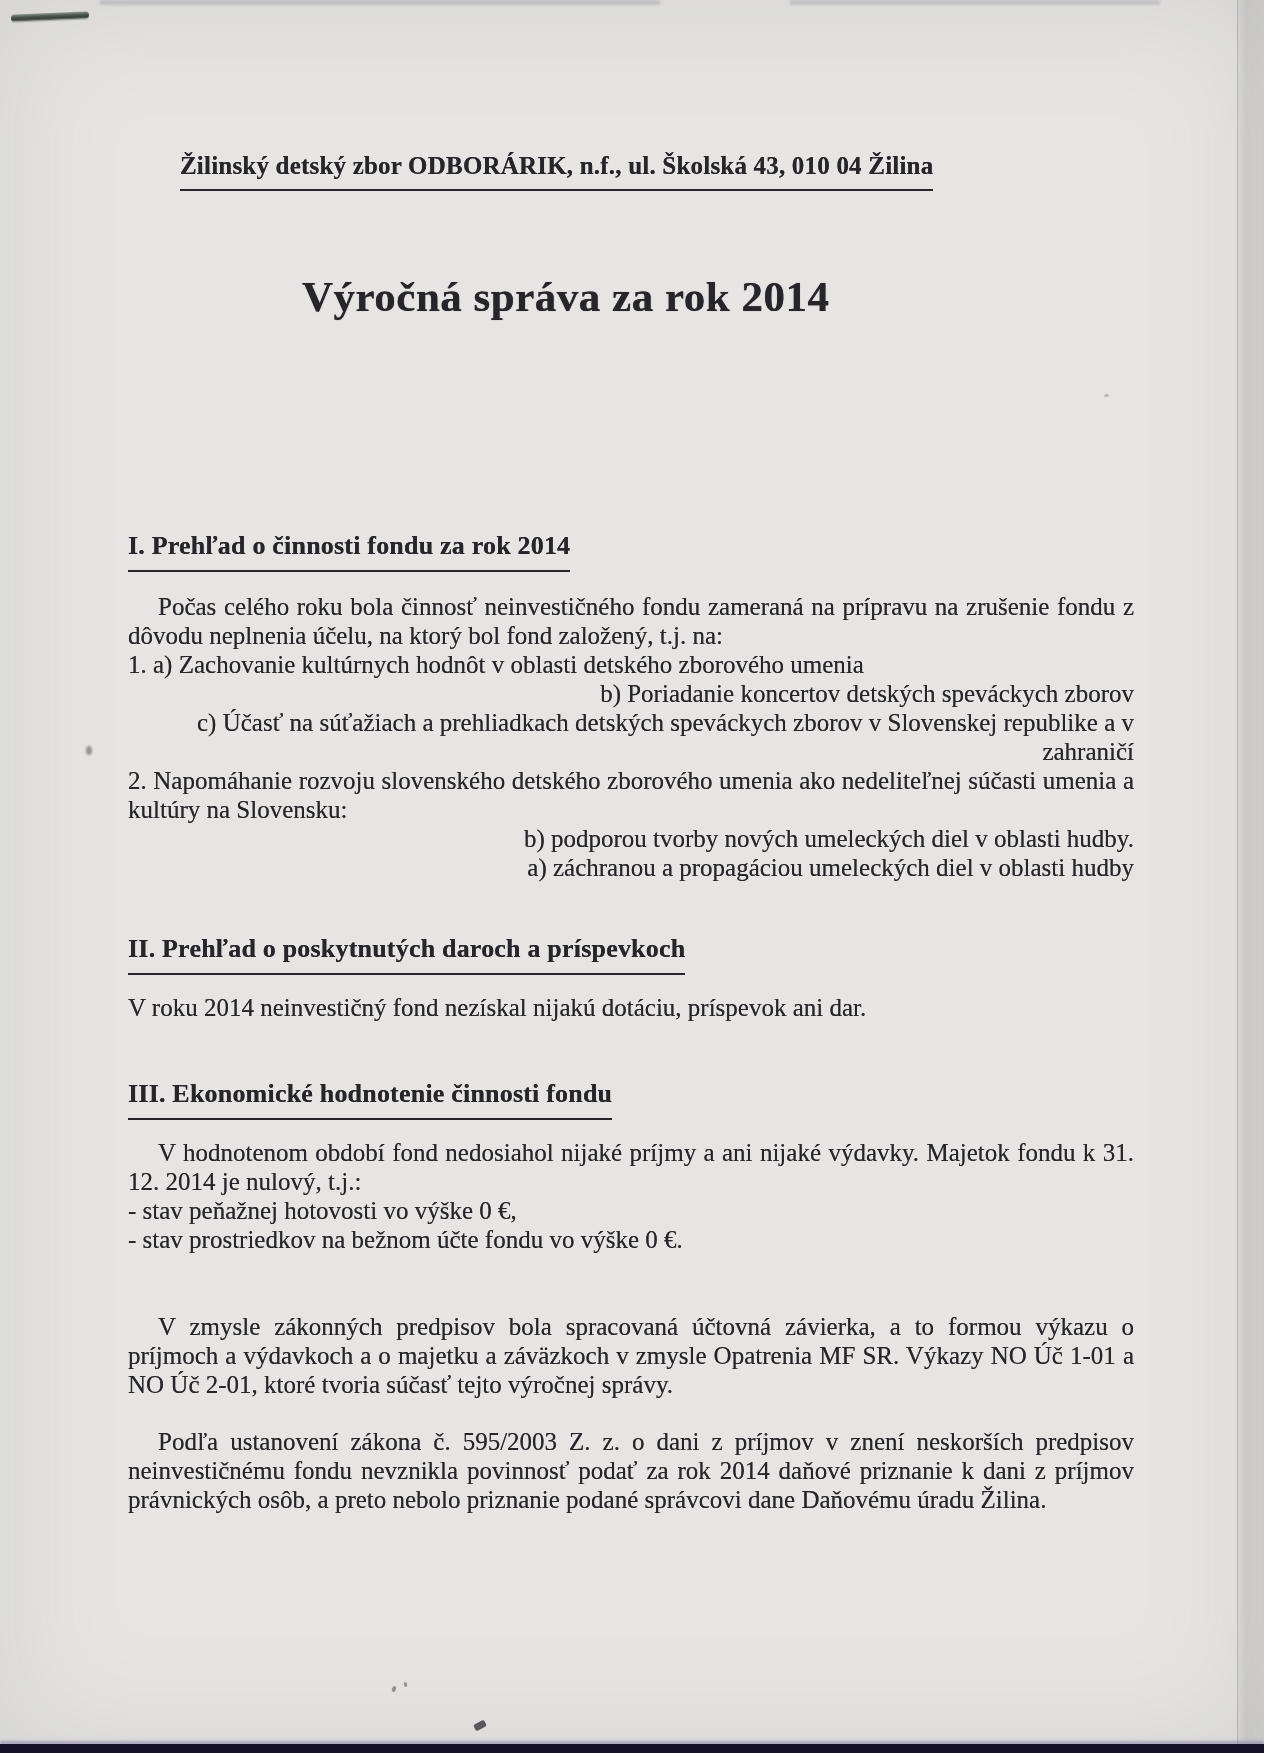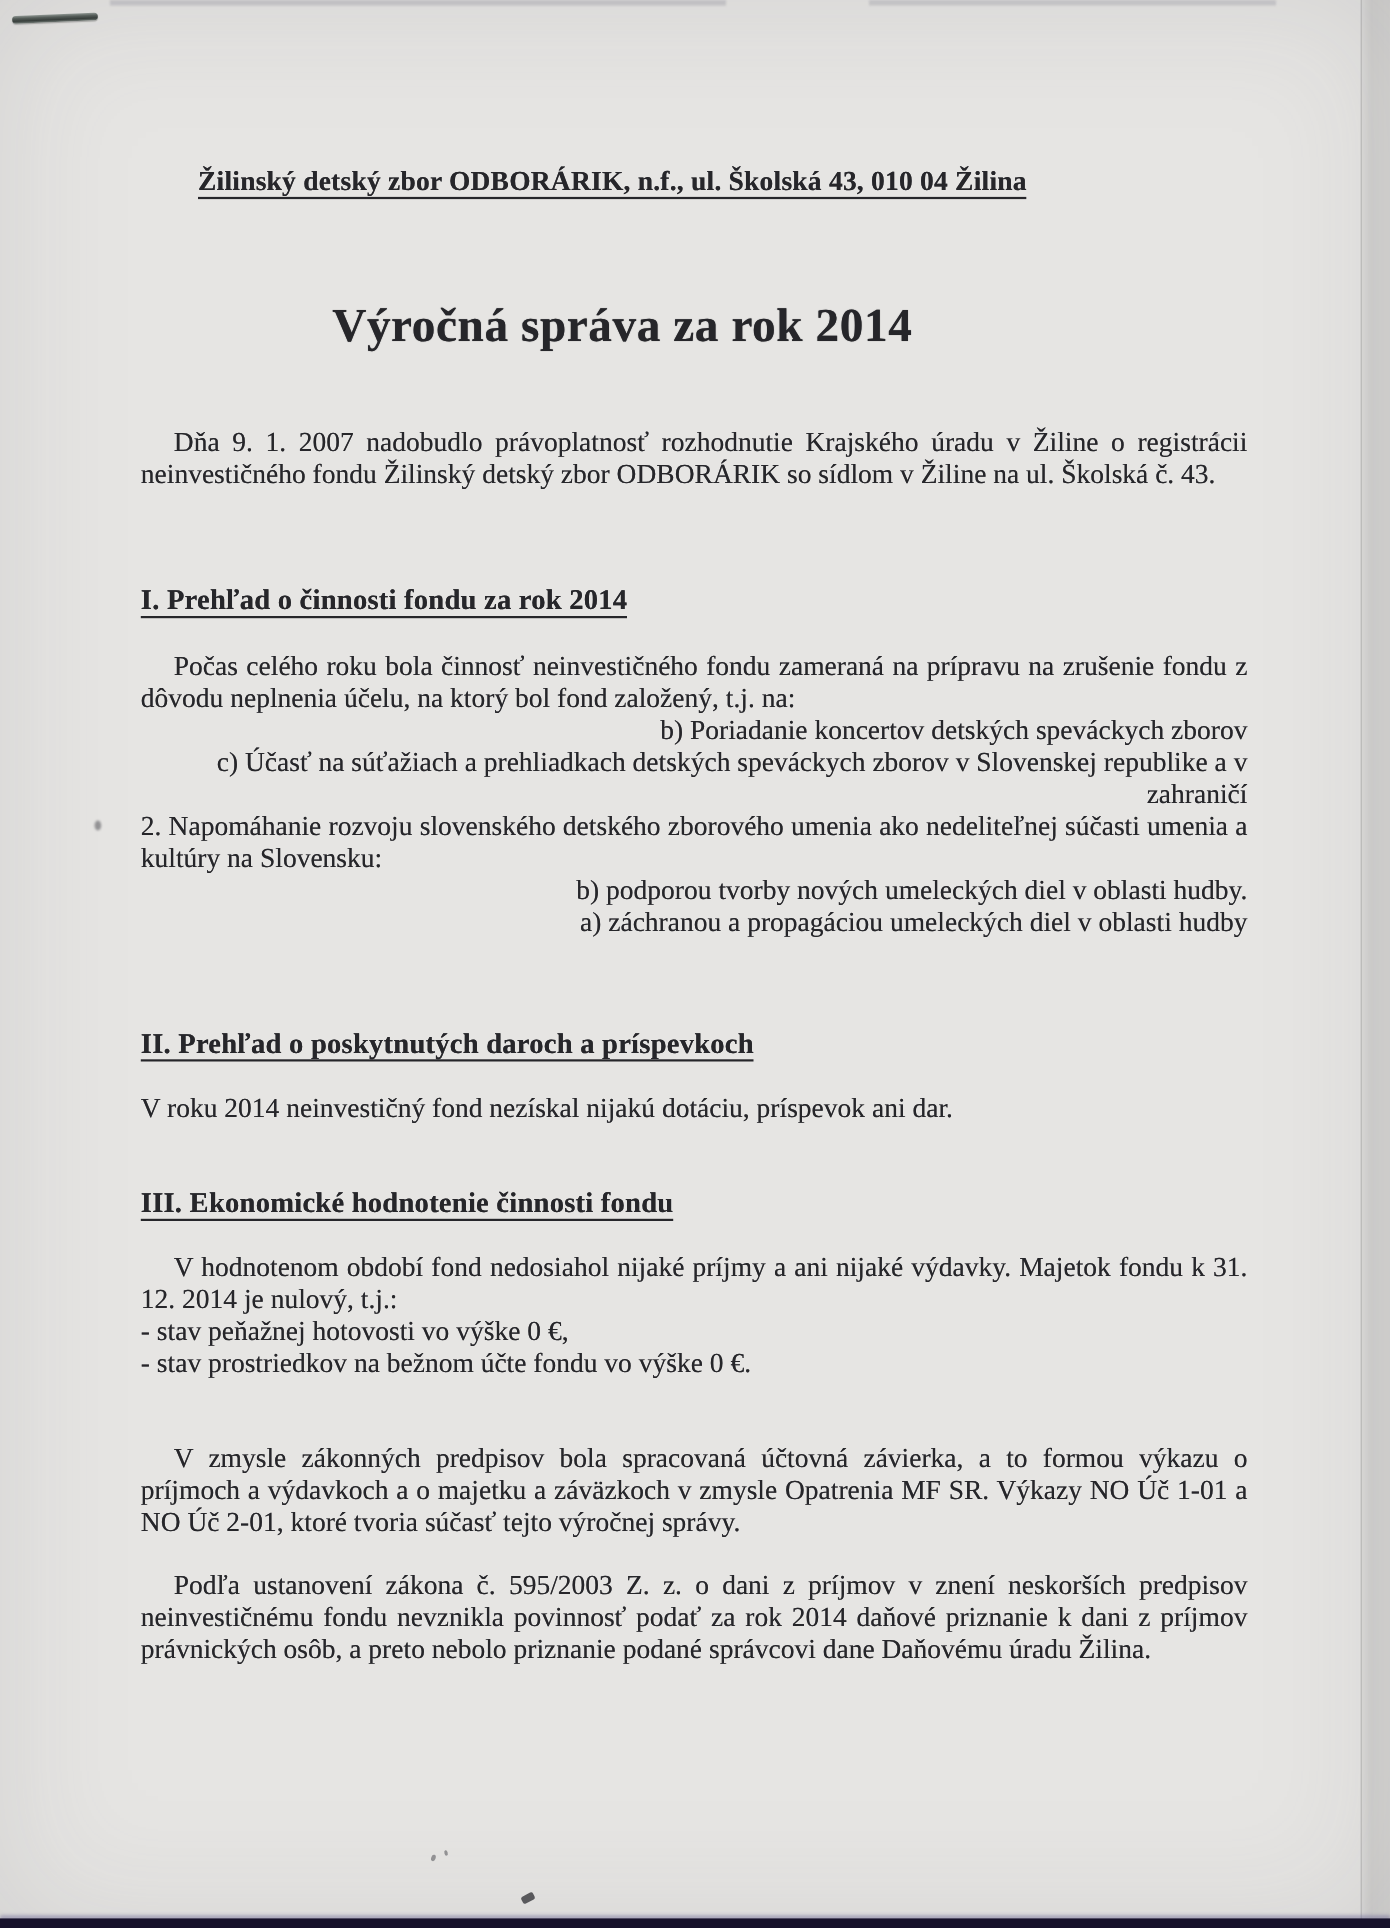--- a/index.html
+++ b/index.html
@@ -20,21 +20,21 @@
     background:var(--paper);
     box-shadow:inset 0 0 120px rgba(120,120,125,0.18);
   }
   
   .abs{position:absolute;}
   .letterhead{
     top:152px;left:180px;
     font-size:25px;font-weight:bold;letter-spacing:0.2px;
     text-shadow:0 0 .6px rgba(30,30,35,.75);
   }
-  .u{border-bottom:2.5px solid currentColor;padding-bottom:0;}
+  .u{border-bottom:2.5px solid currentColor;padding-bottom:10px;}
   .title{
     top:272px;left:302px;margin:0;
     font-size:43px;font-weight:bold;letter-spacing:0.5px;
     text-shadow:0 0 .7px rgba(25,25,30,.8);
   }
   .block{
     left:128px;width:1006px;
     font-size:25px;line-height:29px;
     text-shadow:0 0 .5px rgba(35,35,42,.65);
   }
@@ -95,27 +95,27 @@
   <div class="speck speck-b2"></div>
   <div class="speck speck-c"></div>
   <div class="speck speck-d"></div>
 
   <div class="abs letterhead">
     <span class="u">Žilinský detský zbor ODBORÁRIK, n.f., ul. Školská 43, 010 04 Žilina</span>
   </div>
 
   <h1 class="abs title">Výročná správa za rok 2014</h1>
 
-  <p class="abs block just p-indent" style="top:388px">Dňa 9. 1. 2007 nadobudlo právoplatnosť rozhodnutie Krajského úradu v Žiline o registrácii neinvestičného fondu Žilinský detský zbor ODBORÁRIK so sídlom v Žiline na ul. Školská č. 43.</p>
 
   <div class="abs block heading" style="top:531px">
     <span class="u">I. Prehľad o činnosti fondu za rok 2014</span>
   </div>
   <p class="abs block just p-indent" style="top:592px">Počas celého roku bola činnosť neinvestičného fondu zameraná na prípravu na zrušenie fondu z dôvodu neplnenia účelu, na ktorý bol fond založený, t.j. na:</p>
   <div class="abs block" style="top:650px">
+    <div class="li">1. a) Zachovanie kultúrnych hodnôt v oblasti detského zborového umenia</div>
     <div class="li ind">b) Poriadanie koncertov detských speváckych zborov</div>
     <div class="li ind just">c) Účasť na súťažiach a prehliadkach detských speváckych zborov v Slovenskej republike a v zahraničí</div>
     <div class="li just">2. Napomáhanie rozvoju slovenského detského zborového umenia ako nedeliteľnej súčasti umenia a kultúry na Slovensku:</div>
     <div class="li ind">b) podporou tvorby nových umeleckých diel v oblasti hudby.</div>
     <div class="li ind">a) záchranou a propagáciou umeleckých diel v oblasti hudby</div>
   </div>
 
   <div class="abs block heading" style="top:934px">
     <span class="u">II. Prehľad o poskytnutých daroch a príspevkoch</span>
   </div>

